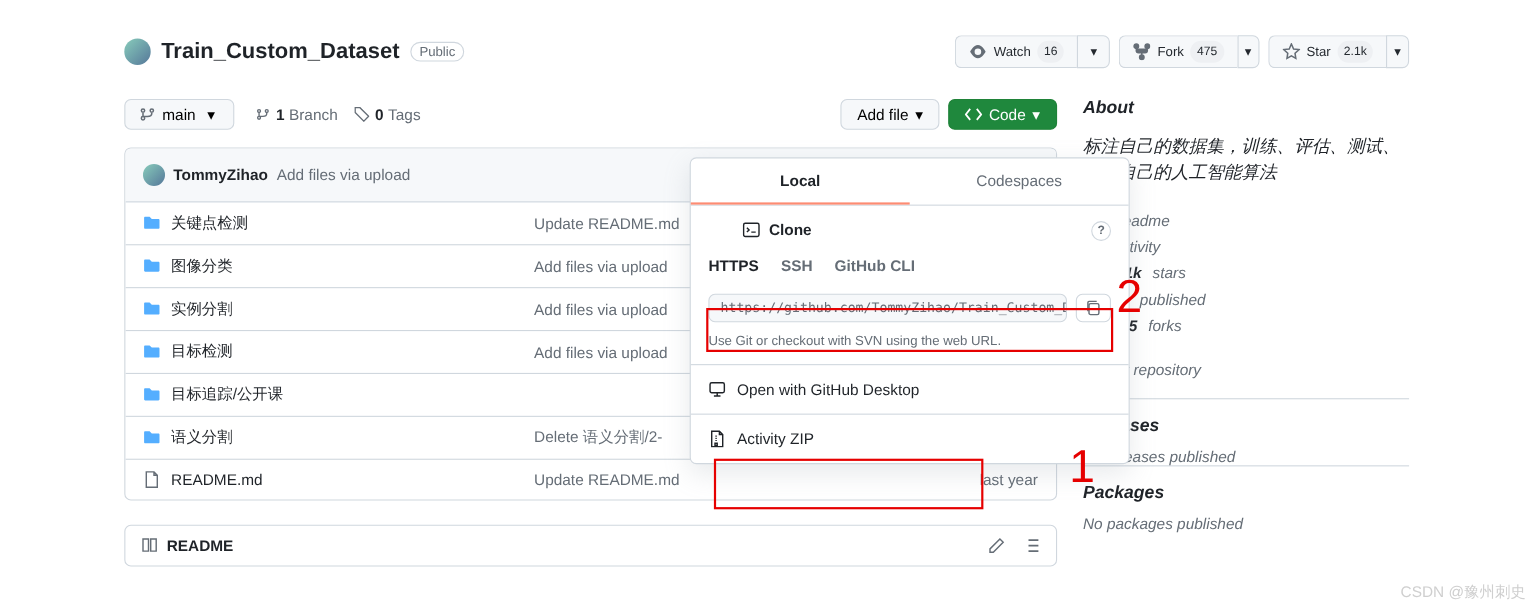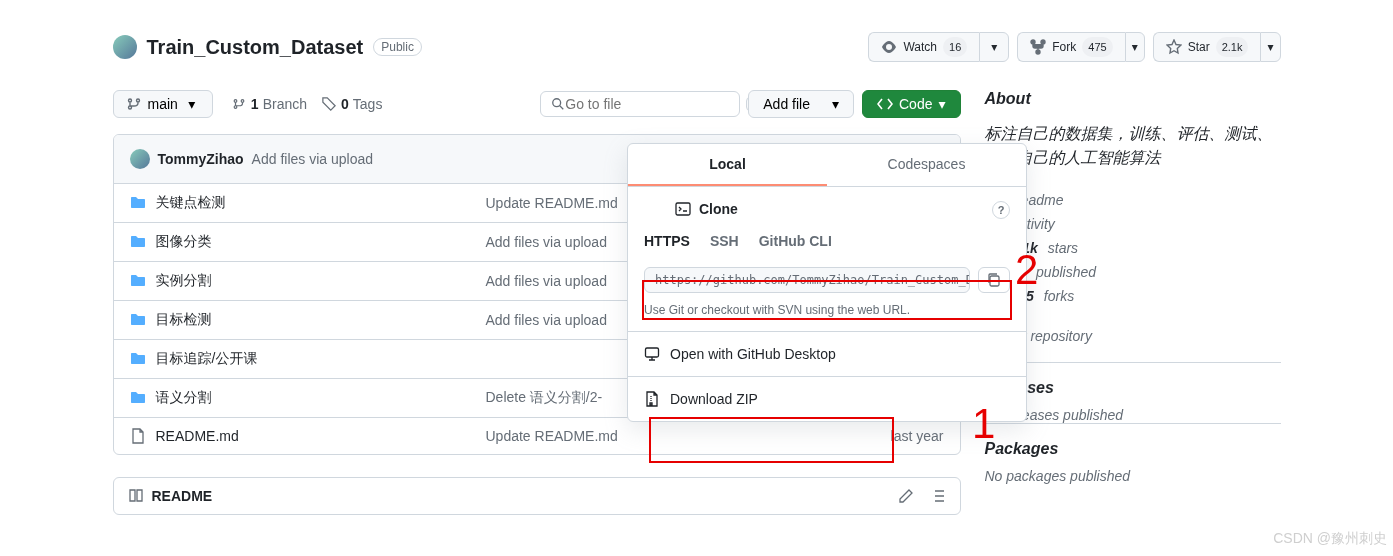--- a/index.html
+++ b/index.html
@@ -21,21 +21,21 @@
   .left-col { flex: 1; min-width: 0; }
   .right-col { width: 296px; flex-shrink: 0; font-style: italic; }
   .toolbar { display: flex; align-items:center; gap:8px; margin-bottom: 16px; }
   .branch-btn { display:flex; align-items:center; gap:6px; padding: 5px 12px; border:1px solid #d0d7de; border-radius:6px; background:#f6f8fa; font-size:14px; font-weight:500; }
   .meta-link { display:flex; align-items:center; gap:4px; color:#1f2328; font-weight:600; font-size:14px; }
   .meta-link .ico { color:#656d76; }
   .spacer { flex:1; }
   .search-field { display:flex; align-items:center; border:1px solid #d0d7de; border-radius:6px; padding:4px 10px; width:200px; color:#656d76; background:#fff; }
   .search-field input { border:none; outline:none; flex:1; font-size:14px; color:#656d76; background:transparent; }
   .kbd { font-size:11px; border:1px solid #d0d7de; border-radius:4px; padding:0 4px; color:#656d76; background:#f6f8fa; }
-  .btn-white { padding:5px 14px; border:1px solid #d0d7de; border-radius:6px; background:#f6f8fa; font-size:14px; display:flex; align-items:center; gap:22px; }
+  .btn-white { padding:5px 14px; border:1px solid #d0d7de; border-radius:6px; background:#f6f8fa; font-size:14px; display:flex; align-items:center; gap:6px; }
   .btn-green { padding:5px 14px; border:1px solid #1f8238; border-radius:6px; background:#1f883d; color:#fff; font-size:14px; font-weight:500; display:flex; align-items:center; gap:6px; }
   .listing { border:1px solid #d0d7de; border-radius:6px; overflow:hidden; }
   .list-header { display:flex; align-items:center; padding:14px 16px; background:#f6f8fa; border-bottom:1px solid #d0d7de; gap:8px; }
   .list-header .small-avatar { width:20px; height:20px; border-radius:50%; background:linear-gradient(135deg,#8cb,#579); }
   .list-header .author { font-weight:600; color:#1f2328; }
   .list-header .commit-msg { color:#656d76; }
   .file-row { display:flex; align-items:center; padding:10px 16px; border-bottom:1px solid #d0d7de; gap:10px; }
   .file-row:last-child { border-bottom:none; }
   .file-row .fname { flex: 0 0 320px; color:#1f2328; }
   .file-row .fmsg { flex:1; color:#656d76; }
@@ -153,30 +153,20 @@
           <a class="meta-link" style="margin-left:6px;">
             <span class="ico">
                 <svg viewBox="0 0 16 16" width="14" height="14">
                   <path fill="none" stroke="#656d76" stroke-width="1.4" d="M1 6V1h5l9 9-5 5-9-9zM4 4h.01"></path>
                 </svg>
               </span>
             <span>0</span>
             <span style="font-weight:400;color:#656d76;">Tags</span>
           </a>
           <div class="spacer"></div>
-          <div class="search-field">
-            <span class="ico">
-                <svg viewBox="0 0 16 16" width="14" height="14">
-                  <circle cx="6.5" cy="6.5" r="4.5" fill="none" stroke="#656d76" stroke-width="1.5"></circle>
-                  <path stroke="#656d76" stroke-width="1.5" d="M10 10l4 4"></path>
-                </svg>
-              </span>
-            <input placeholder="Go to file" style="">
-            <span class="kbd">t</span>
-          </div>
           <button class="btn-white">
             <span>Add file</span>
             <span>▾</span>
           </button>
           <button class="btn-green">
             <span class="ico">
                 <svg viewBox="0 0 16 16" width="16" height="16">
                   <path fill="none" stroke="#fff" stroke-width="1.6" d="M5 3L1 8l4 5M11 3l4 5-4 5"></path>
                 </svg>
               </span>
@@ -389,21 +379,21 @@
           </svg>
         </span>
       <span>Open with GitHub Desktop</span>
     </div>
     <div class="pop-item">
       <span class="ico">
           <svg viewBox="0 0 16 16" width="16" height="16">
             <path fill="none" stroke="#1f2328" stroke-width="1.3" d="M3 1h7l3 3v11H3zM10 1v3h3M7 5v1m0 1v1m0 1v1m-1 2h2v2H6z"></path>
           </svg>
         </span>
-      <span>Download ZIP</span>
+      <span>Activity ZIP</span>
     </div>
   </div>
 
   <div class="red-box" style="left:642px; top:280px; width:370px; height:40px;"></div>
   <div class="red-num" style="left:1015px; top:246px;">2</div>
   <div class="red-box" style="left:649px; top:417px; width:245px; height:46px;"></div>
   <div class="red-num" style="left:972px; top:400px;">1</div>
 
   <div class="watermark">CSDN @豫州刺史</div>
 </div>

